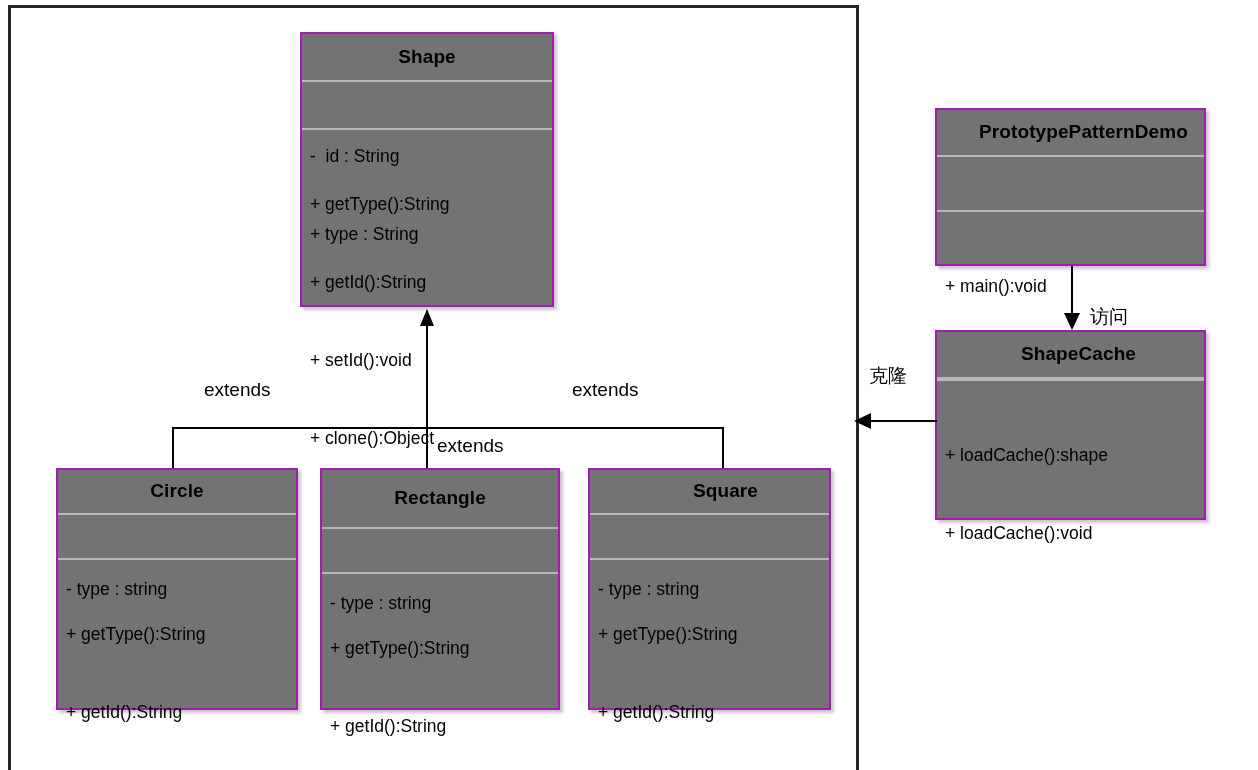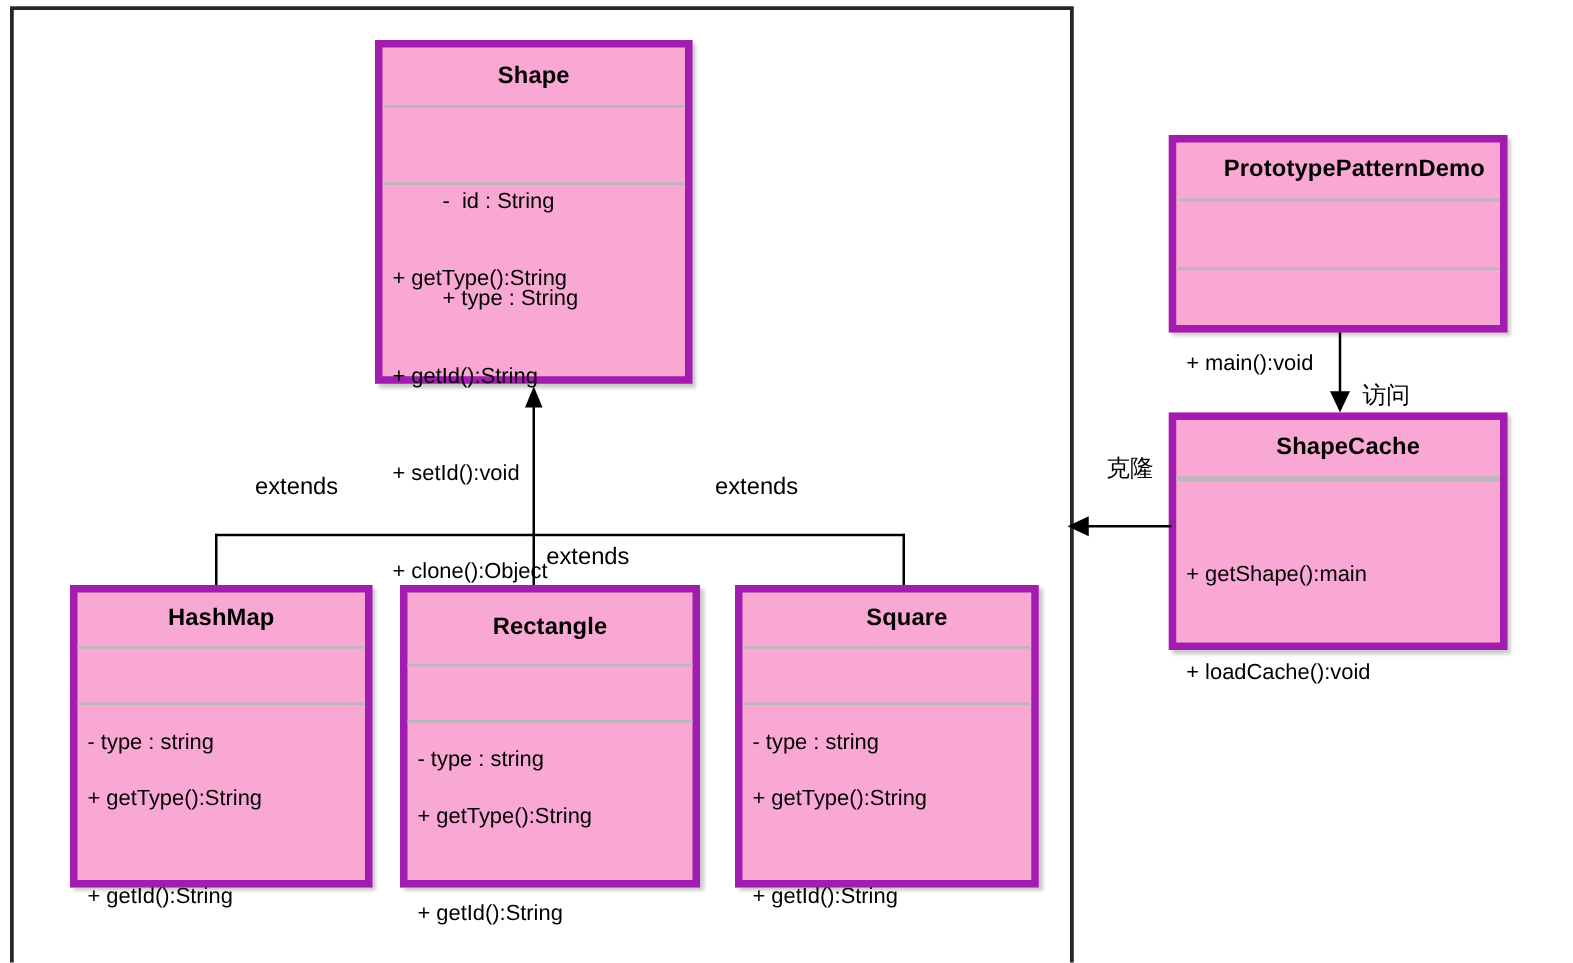--- a/index.html
+++ b/index.html
@@ -28,22 +28,22 @@
     position: absolute;
     border: 3px solid #262626;
     box-sizing: border-box;
     background: transparent;
   }
 
   
   .uml-class {
     position: absolute;
     box-sizing: border-box;
-    background: #f9a8d4;
-    border: 6px solid #a21caf;
+    background: #737373;
+    border: 2px solid #a21caf;
     box-shadow: 3px 3px 3px rgba(0,0,0,0.22);
   }
   .uml-title {
     font-weight: bold;
     font-size: 19px;
     text-align: center;
     line-height: 1.1;
     letter-spacing: 0.1px;
     display: flex;
     align-items: center;
@@ -110,21 +110,21 @@
 </head>
 <body>
 
 <div id="canvas">
 
   <div class="frame" style="left:8px; top:5px; width:851px; height:780px;"></div>
 
   <div class="uml-class" style="left:300px; top:32px; width:254px; height:275px;">
     <div class="uml-title" style="height:46px;">Shape</div>
     <div class="uml-sep"></div>
-    <div class="uml-compartment" style="height:60px;margin-left:40px;">
+    <div class="uml-compartment" style="height:46px;">
       <div class="row">-  id : String</div>
       <div class="row">+ type : String</div>
     </div>
     <div class="uml-sep"></div>
     <div class="uml-compartment">
       <div class="row">+ getType():String</div>
       <div class="row">+ getId():String</div>
       <div class="row">+ setId():void</div>
       <div class="row">+ clone():Object</div>
     </div>
@@ -137,21 +137,21 @@
 
   <div class="line-v" style="left:172px; top:427px; height:41px;"></div>
 
   <div class="line-v" style="left:722px; top:427px; height:41px;"></div>
 
   <div class="edge-label" style="left:204px; top:379px;">extends</div>
   <div class="edge-label" style="left:437px; top:435px;">extends</div>
   <div class="edge-label" style="left:572px; top:379px;">extends</div>
 
   <div class="uml-class" style="left:56px; top:468px; width:242px; height:242px;">
-    <div class="uml-title" style="height:43px;">HashMap</div>
+    <div class="uml-title" style="height:43px;">Circle</div>
     <div class="uml-sep"></div>
     <div class="uml-compartment" style="height:43px;">
       <div class="row">- type : string</div>
     </div>
     <div class="uml-sep"></div>
     <div class="uml-compartment">
       <div class="row">+ getType():String</div>
       <div class="row">+ getId():String</div>
       
       
@@ -200,22 +200,22 @@
 
   <div class="line-v" style="left:1071px; top:266px; height:48px;"></div>
   <div class="arrow-down" style="left:1064px; top:313px;"></div>
   <div class="edge-label" style="left:1090px; top:274px;margin-top:32px;">访问</div>
 
   <div class="uml-class" style="left:935px; top:330px; width:271px; height:190px;">
     <div class="uml-title" style="height:45px;padding-left:16px;">ShapeCache</div>
     <div class="uml-sep"></div>
     <div class="uml-sep"></div>
     <div class="uml-compartment">
-      <div class="row">+ getShape():main</div>
+      <div class="row">+ loadCache():shape</div>
       <div class="row">+ loadCache():void</div>
     </div>
   </div>
 
   <div class="line-h" style="left:869px; top:420px; width:68px;"></div>
   <div class="arrow-left" style="left:854px; top:413px;"></div>
-  <div class="edge-label" style="left:869px; top:365px;margin-left:16px;">克隆</div>
+  <div class="edge-label" style="left:869px; top:365px;">克隆</div>
 
 </div>
 
 </body></html>

